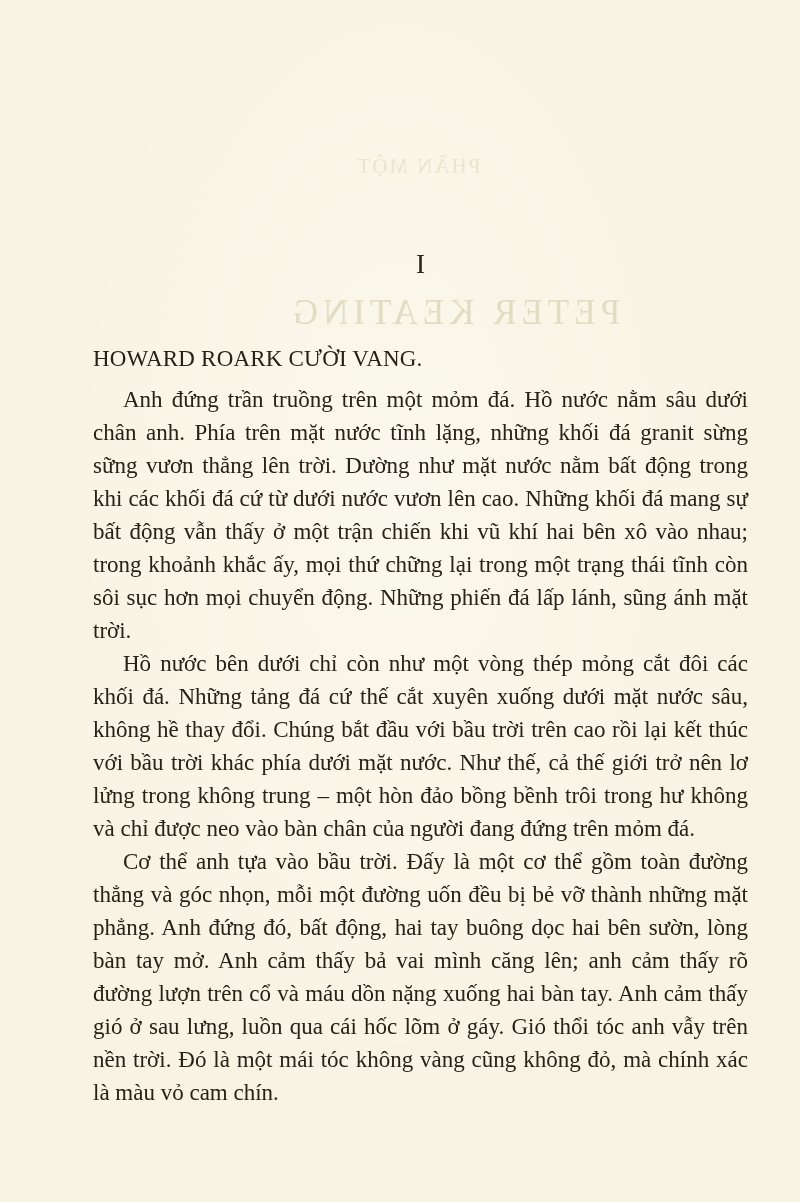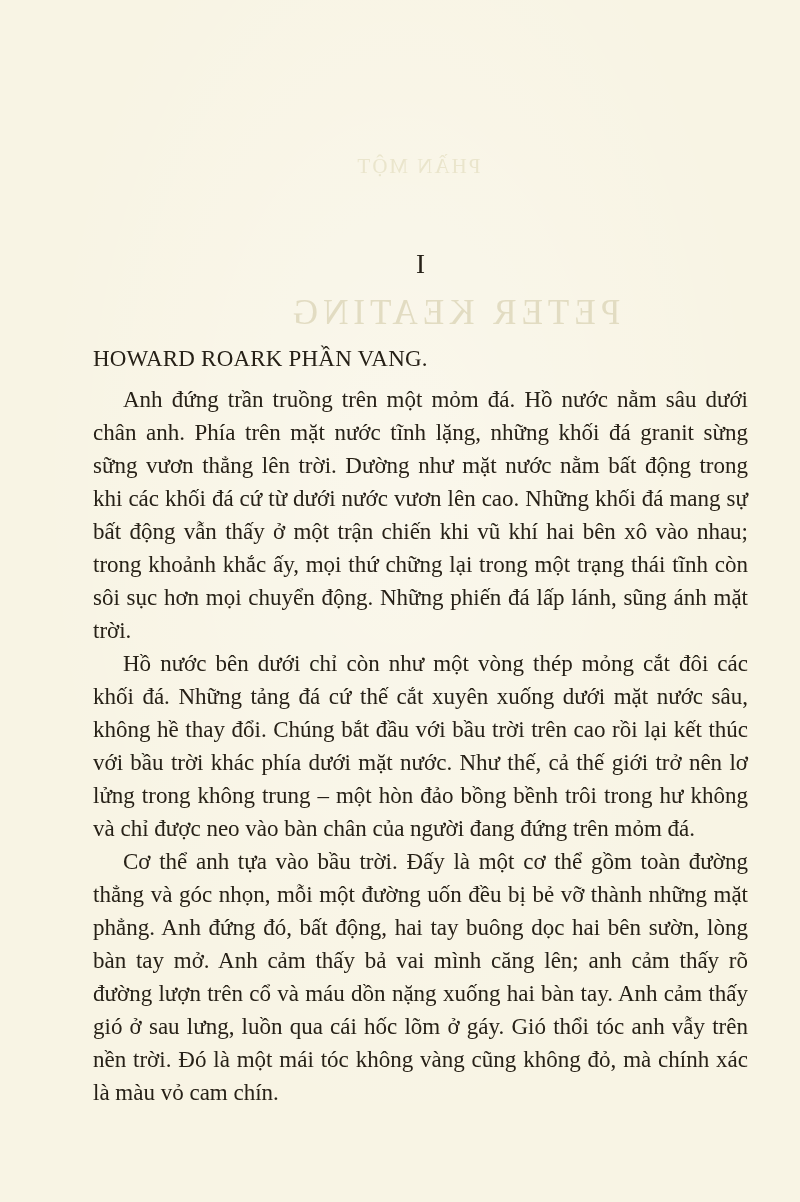--- a/index.html
+++ b/index.html
@@ -81,19 +81,19 @@
 
 <div class="page">
 
   <div class="ghost ghost-part">PHẦN MỘT</div>
 
   <div class="chapter-numeral">I</div>
 
   <div class="ghost ghost-name">PETER KEATING</div>
 
   <div class="body-text">
-    <p class="opening-line">HOWARD ROARK PHẦN VANG.</p>
+    <p class="opening-line">HOWARD ROARK CƯỜI VANG.</p>
     <p class="para">Anh đứng trần truồng trên một mỏm đá. Hồ nước nằm sâu dưới chân anh. Phía trên mặt nước tĩnh lặng, những khối đá granit sừng sững vươn thẳng lên trời. Dường như mặt nước nằm bất động trong khi các khối đá cứ từ dưới nước vươn lên cao. Những khối đá mang sự bất động vẫn thấy ở một trận chiến khi vũ khí hai bên xô vào nhau; trong khoảnh khắc ấy, mọi thứ chững lại trong một trạng thái tĩnh còn sôi sục hơn mọi chuyển động. Những phiến đá lấp lánh, sũng ánh mặt trời.</p>
     <p class="para">Hồ nước bên dưới chỉ còn như một vòng thép mỏng cắt đôi các khối đá. Những tảng đá cứ thế cắt xuyên xuống dưới mặt nước sâu, không hề thay đổi. Chúng bắt đầu với bầu trời trên cao rồi lại kết thúc với bầu trời khác phía dưới mặt nước. Như thế, cả thế giới trở nên lơ lửng trong không trung – một hòn đảo bồng bềnh trôi trong hư không và chỉ được neo vào bàn chân của người đang đứng trên mỏm đá.</p>
     <p class="para">Cơ thể anh tựa vào bầu trời. Đấy là một cơ thể gồm toàn đường thẳng và góc nhọn, mỗi một đường uốn đều bị bẻ vỡ thành những mặt phẳng. Anh đứng đó, bất động, hai tay buông dọc hai bên sườn, lòng bàn tay mở. Anh cảm thấy bả vai mình căng lên; anh cảm thấy rõ đường lượn trên cổ và máu dồn nặng xuống hai bàn tay. Anh cảm thấy gió ở sau lưng, luồn qua cái hốc lõm ở gáy. Gió thổi tóc anh vẫy trên nền trời. Đó là một mái tóc không vàng cũng không đỏ, mà chính xác là màu vỏ cam chín.</p>
   </div>
 
 </div>
 
 </body></html>

